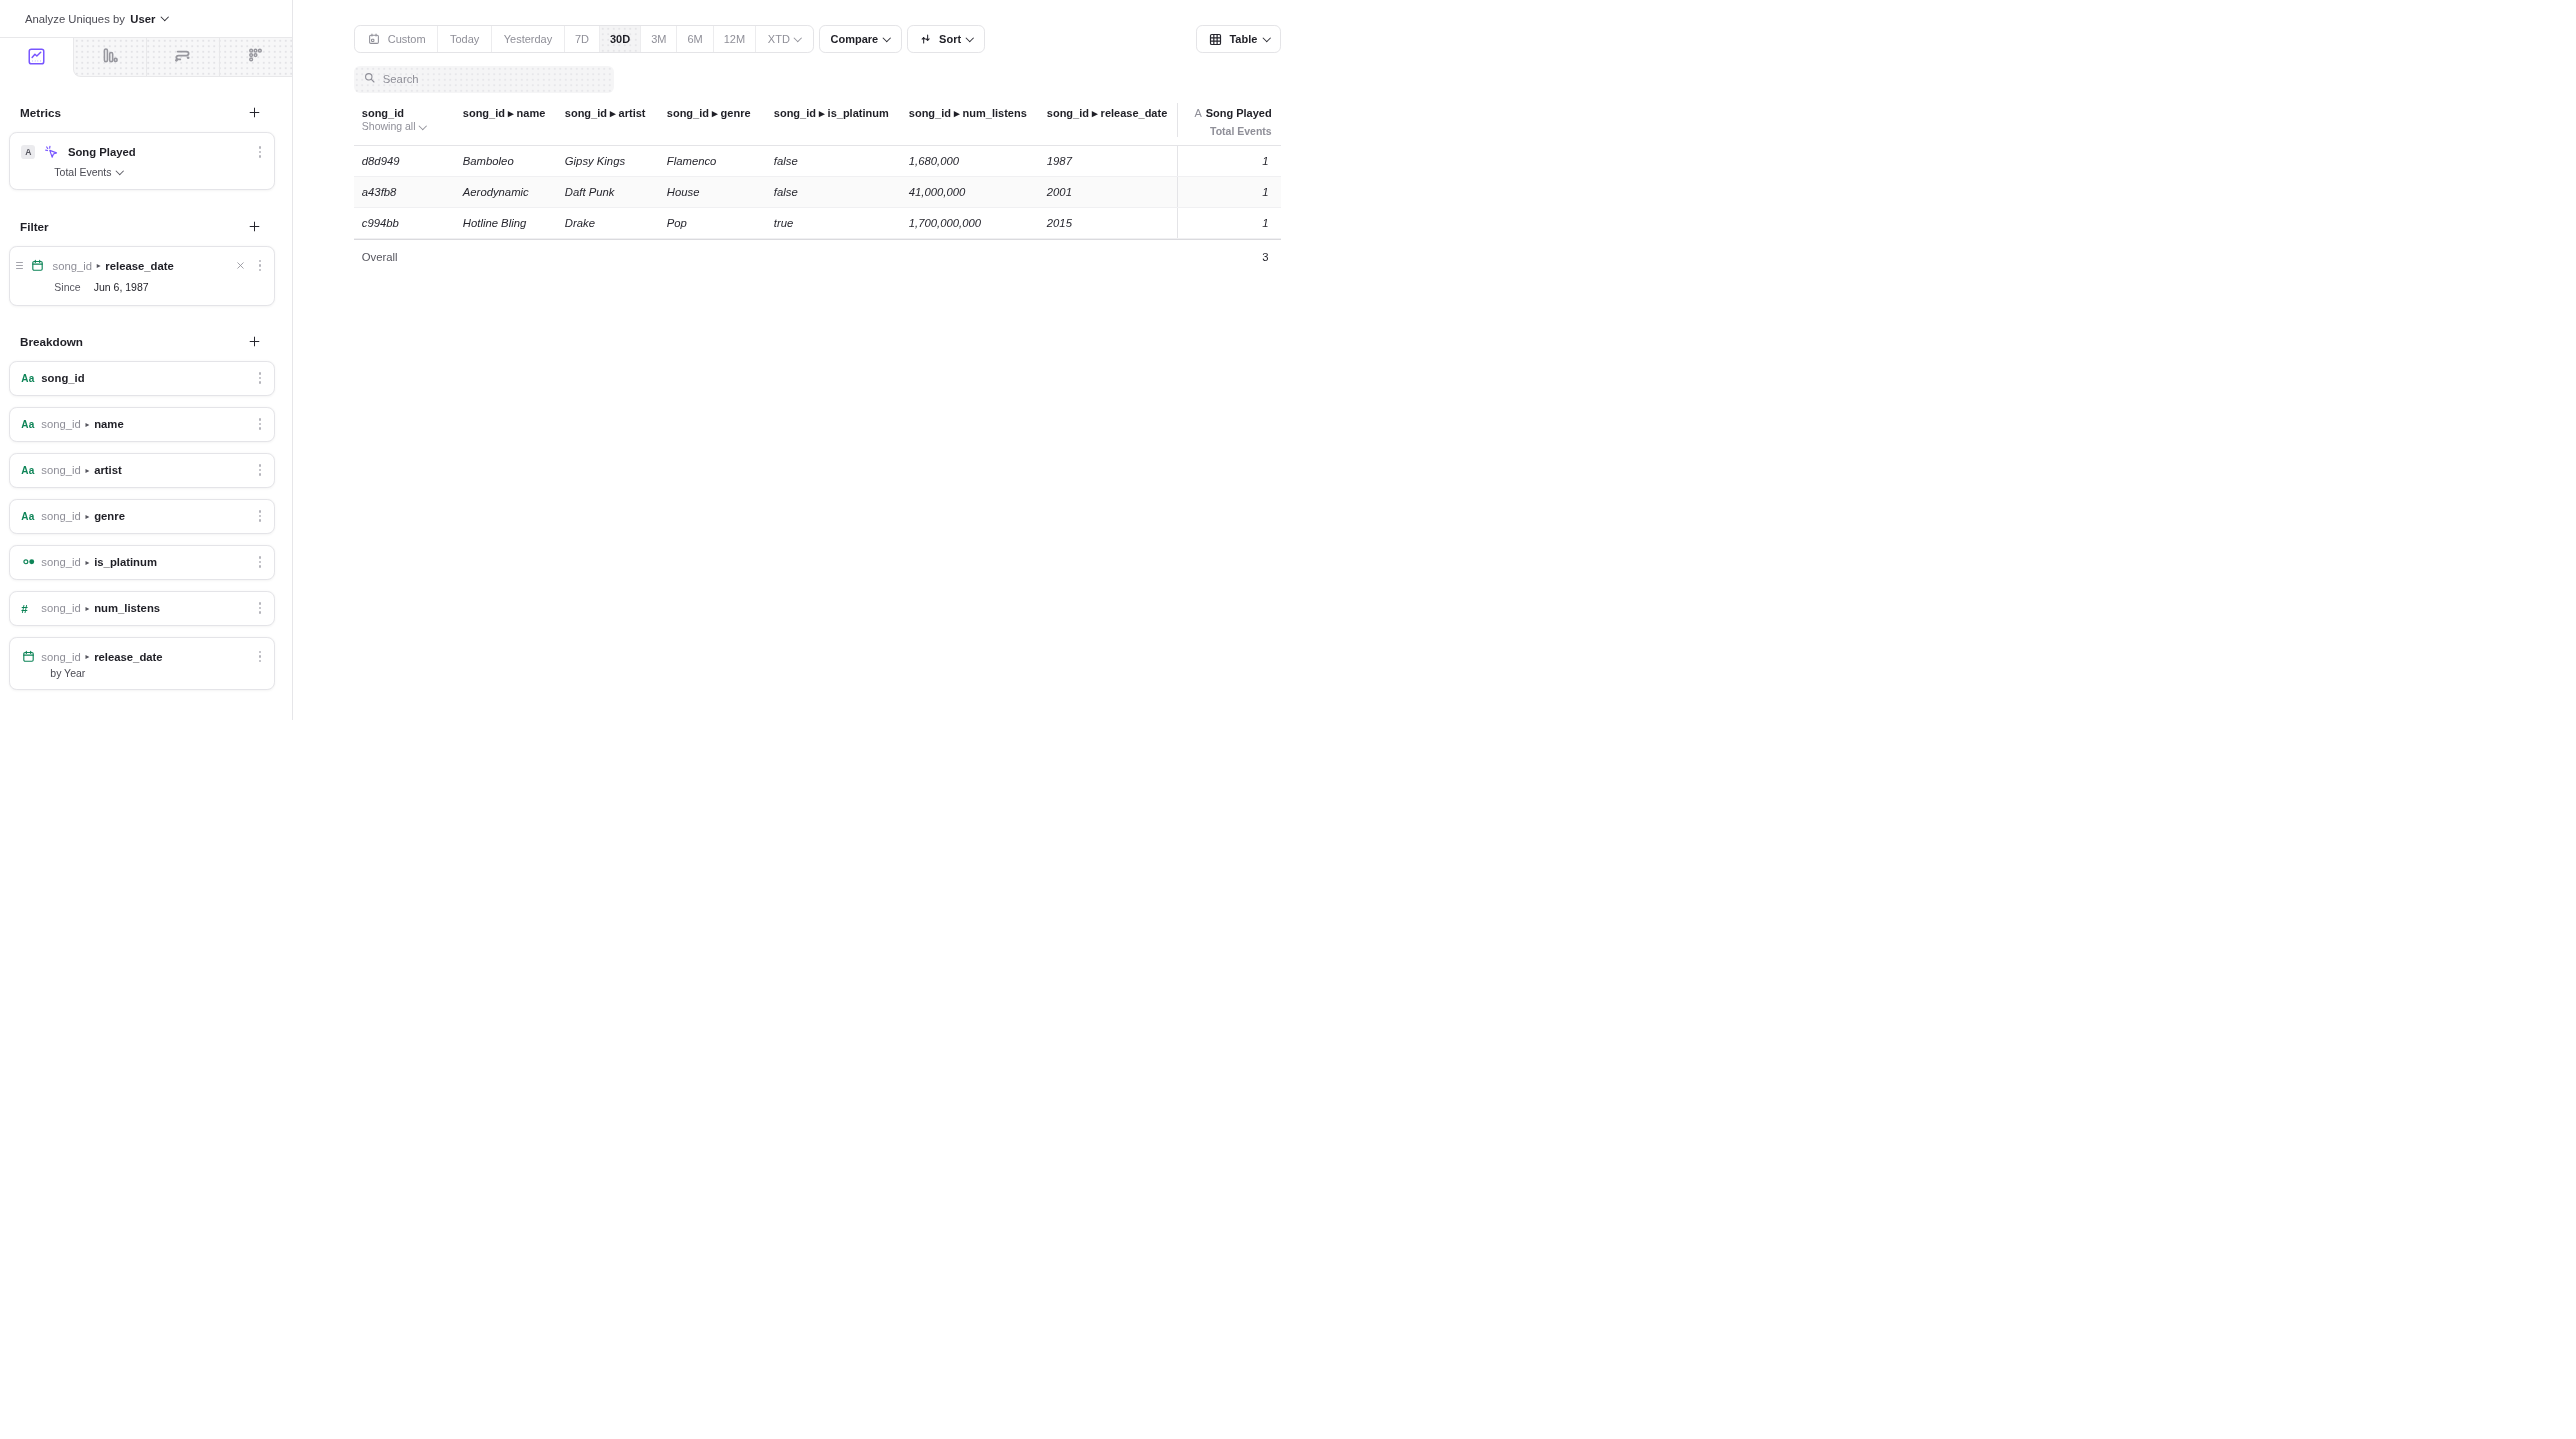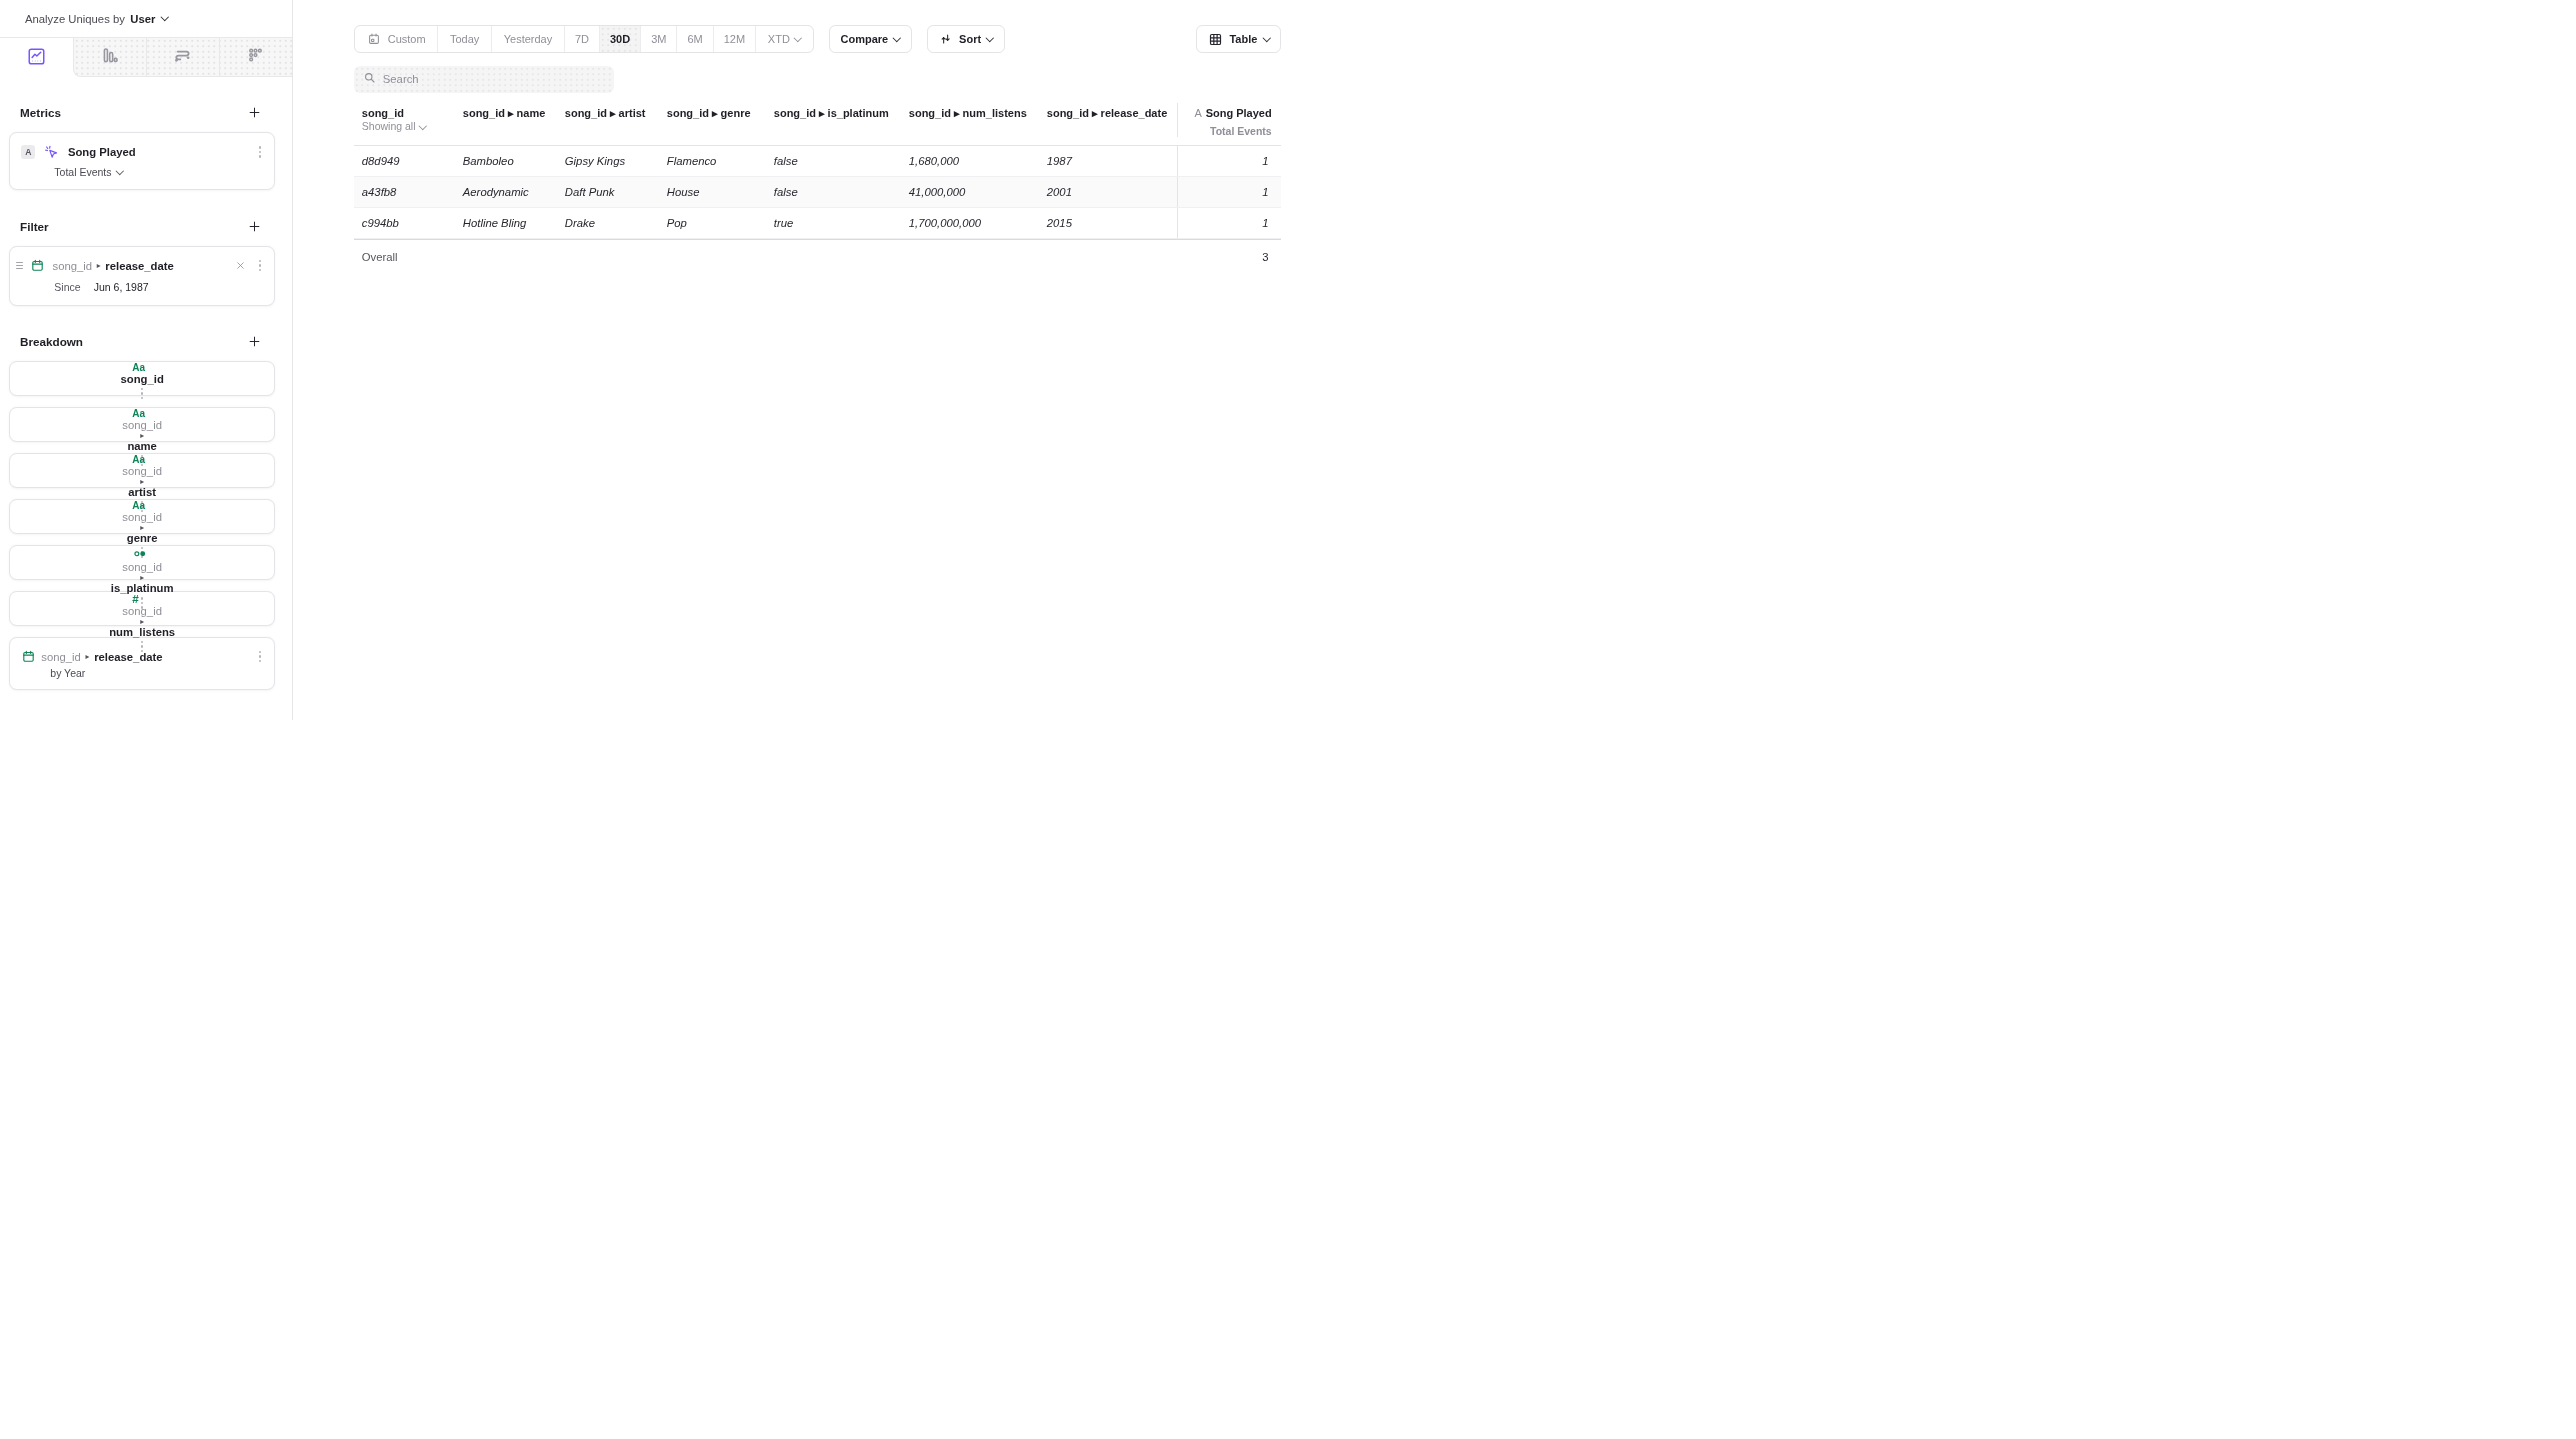--- a/index.html
+++ b/index.html
@@ -40,29 +40,29 @@
   .drag-handle { display: flex; flex-direction: column; gap: 2px; margin-right: 7px; }
   .drag-handle i { width: 7px; height: 1.2px; background: #a3a3ab; border-radius: 0.8px; }
   .prop-gray { color: #8f8f98; font-size: 11.3px; }
   .prop-arrow { color: #55555e; font-size: 7.8px; margin: 0 4.7px; }
   .prop-dark { color: #1f1f26; font-size: 11.3px; font-weight: 600; }
   .x-btn { display: flex; margin-right: 11px; cursor: pointer; }
   .filter-subrow { padding: 7px 11px 11.7px 44px; font-size: 10.5px; display: flex; }
   .filter-op { color: #55555e; }
   .filter-val { color: #1f1f26; margin-left: 13.2px; }
 
-  .bd-card { margin: 11px 17px 0 9.3px; flex-direction: column; }
+  .bd-card { margin: 11px 17px 0 9.3px; }
   .bd-icon { width: 20px; display: flex; align-items: center; font-weight: 700; }
   .icon-aa { color: #0d8457; font-size: 10px; font-weight: 700; letter-spacing: 0.2px; }
   .icon-hash { color: #0d8457; font-size: 11.7px; font-weight: 700; }
   .bd-subrow { padding: 1.6px 11px 10px 40px; font-size: 10.5px; color: #4b4b54; }
 
   
   .main { flex: 1; padding: 0 7px 0 61px; }
-  .toolbar { margin-top: 25px; display: flex; align-items: center; gap: 15px; }
+  .toolbar { margin-top: 25px; display: flex; align-items: center; gap: 5px; }
   .segmented { display: flex; height: 28px; border: 0.8px solid #e4e4e7; border-radius: 6.2px; overflow: hidden; background: #fff; }
   .seg { display: flex; align-items: center; padding: 0 11.7px; font-size: 11px; color: #8f8f98; cursor: pointer; white-space: nowrap; }
   .seg + .seg { border-left: 0.8px solid #ececee; }
   .seg.active { color: #1f1f26; font-weight: 700; background-color: #f4f4f5; background-image: radial-gradient(#e5e5e8 0.8px, transparent 0.9px); background-size: 5.5px 5.5px; }
   .seg .cal { margin-right: 7px; display: flex; }
   .seg .chev { color: #8f8f98; margin-left: 5.5px; }
   .btn { height: 28px; display: flex; align-items: center; border: 0.8px solid #e4e4e7; border-radius: 6.2px; background: #fff; padding: 0 11px; font-size: 11px; font-weight: 600; color: #1f1f26; cursor: pointer; }
   .btn .chev { color: #26262e; margin-left: 6.2px; }
   .btn .bicon { display: flex; margin-right: 6.2px; }
   .table-btn { margin-left: auto; }

